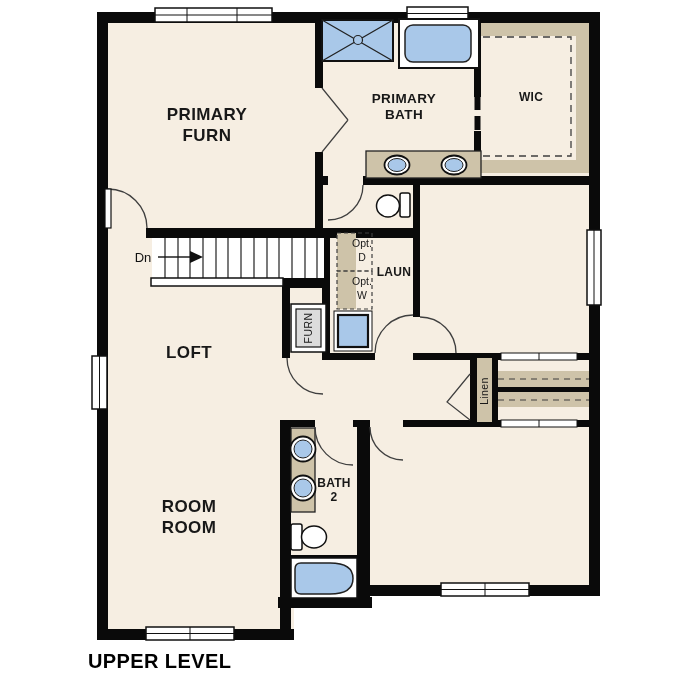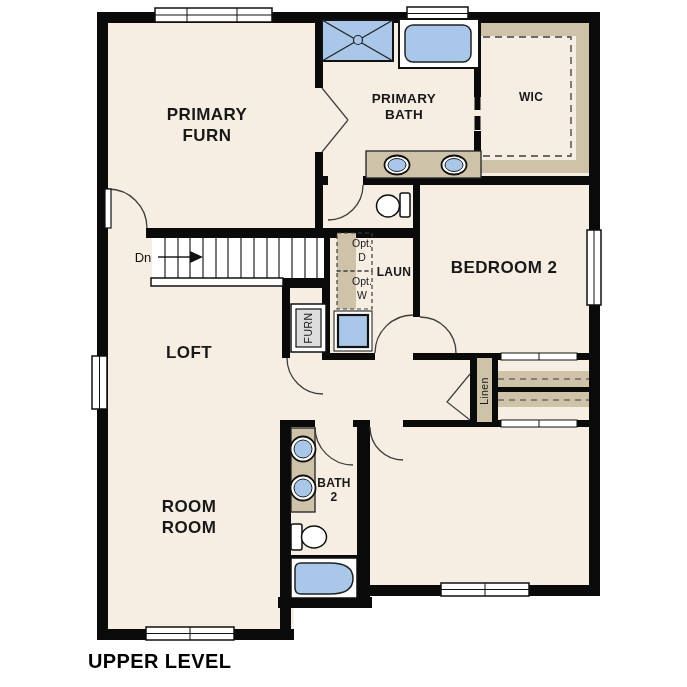--- a/index.html
+++ b/index.html
@@ -190,21 +190,20 @@
 
   <div class="lbl big" style="left:207px;top:126px;">
     <div>PRIMARY</div>
     <div>FURN</div>
   </div>
   <div class="lbl med" style="left:404px;top:107px;">
     <div>PRIMARY</div>
     <div>BATH</div>
   </div>
   <div class="lbl sm" style="left:531px;top:97px;font-weight:600;">WIC</div>
-  <div class="lbl big" style="left:504px;top:268px;">BEDROOM 2</div>
   <div class="lbl big" style="left:189px;top:353px;">LOFT</div>
   <div class="lbl sm" style="left:394px;top:272px;">LAUN</div>
   <div class="lbl big" style="left:189px;top:518px;">
     <div>ROOM</div>
     <div>ROOM</div>
   </div>
   <div class="lbl sm" style="left:334px;top:491px;line-height:1.15;">
     <div>BATH</div>
     <div>2</div>
   </div>

